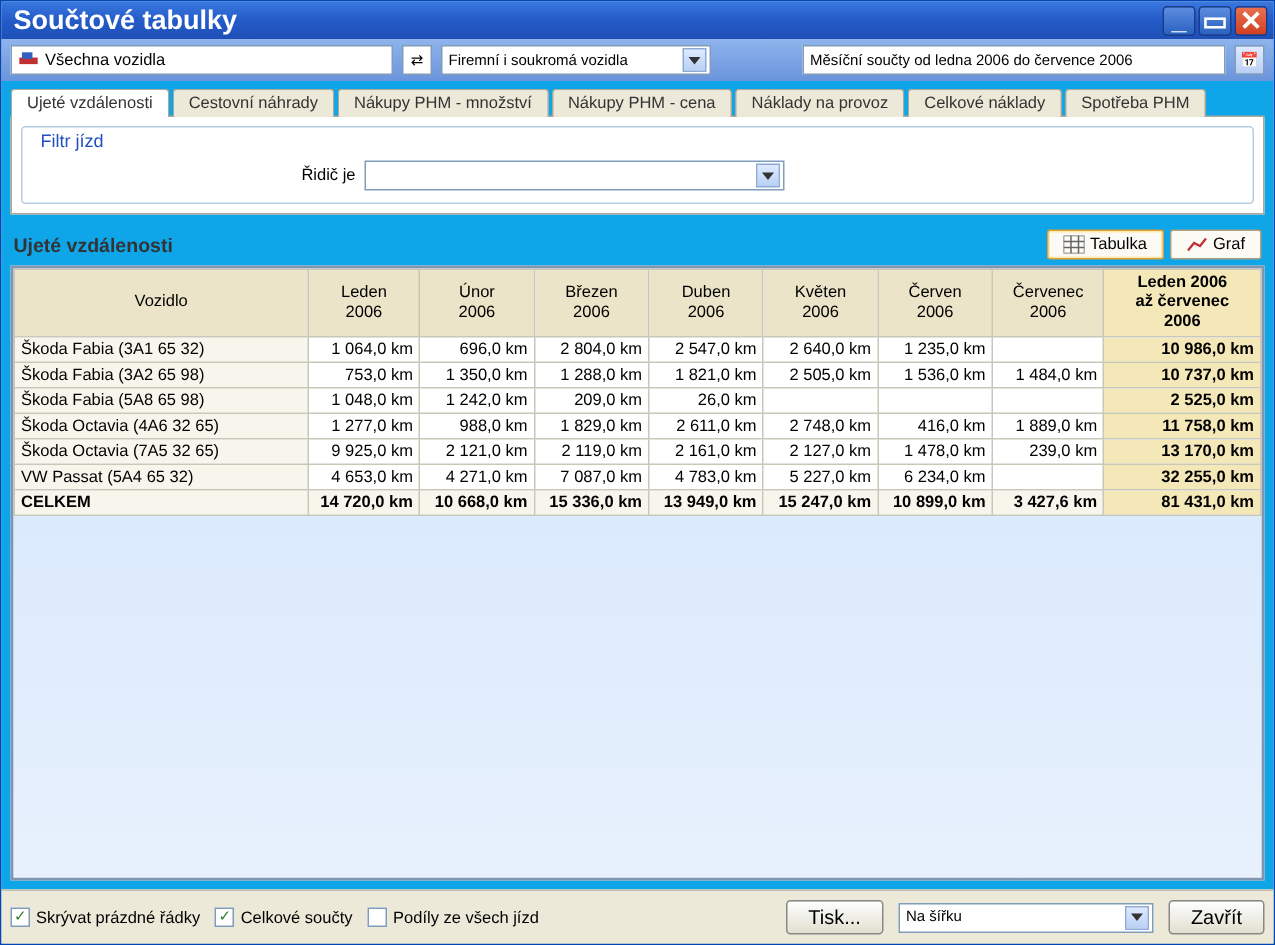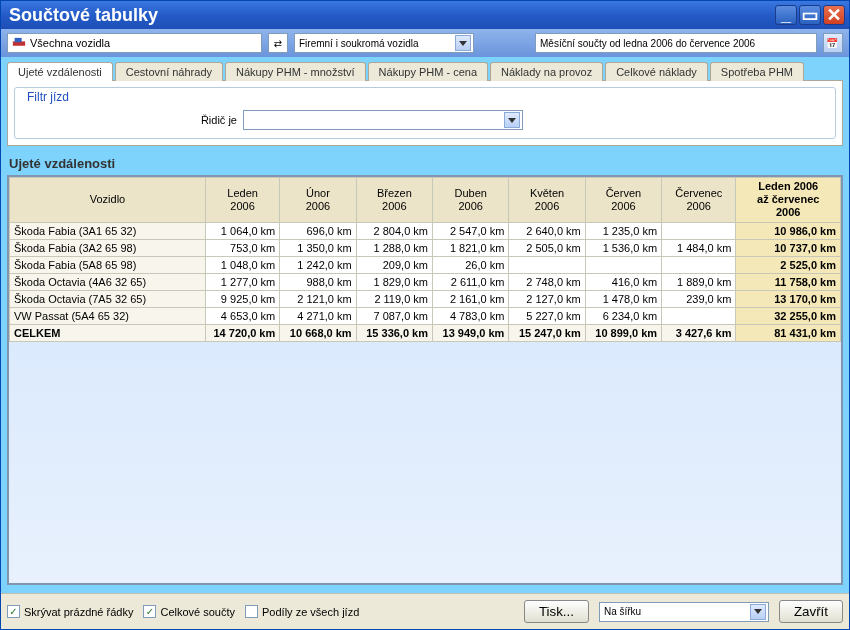--- a/index.html
+++ b/index.html
@@ -17,21 +17,21 @@
 .toolbar { background: linear-gradient(#8fb4ec,#6a94dc); padding: 4px 6px; display: flex; align-items: center; gap: 6px; }
 .vehsel { display: flex; align-items: center; background: #fff; border: 1px solid #7f9dbb; height: 20px; padding: 0 4px; width: 255px; font-size: 11px; }
 .vehsel .icon { width: 14px; height: 12px; margin-right: 4px; }
 .swapbtn { width: 20px; height: 20px; background: #fff; border: 1px solid #7f9dbb; display:flex;align-items:center;justify-content:center; font-size:10px;}
 .combo { background: #fff; border: 1px solid #7f9dbb; height: 20px; display: flex; align-items: center; padding: 0 2px 0 4px; font-size: 10px; }
 .combo .txt { flex: 1; text-align: left; }
 .combo .dd { width: 16px; height: 16px; background: linear-gradient(#dfeaff,#b8d0f4); border: 1px solid #8caad8; display:flex; align-items:center; justify-content:center; }
 .combo .dd::after { content:''; border-left:4px solid transparent; border-right:4px solid transparent; border-top:5px solid #333; }
 .calbtn { width: 20px; height: 20px; background: linear-gradient(#dfeaff,#b8d0f4); border: 1px solid #7f9dbb; display:flex;align-items:center;justify-content:center; font-size:10px; }
 
-.content { flex: 1; background: #7dd3fc; padding: 4px 6px 6px; display: flex; flex-direction: column; }
+.content { flex: 1; background: #0ea5e9; padding: 4px 6px 6px; display: flex; flex-direction: column; }
 
 .tabs { display: flex; border-bottom: 1px solid #aca899; }
 .tab { background: #ece9d8; border: 1px solid #aca899; border-bottom: none; padding: 3px 10px; margin-right: 2px; border-radius: 3px 3px 0 0; position: relative; top: 1px; color: #333; cursor: default; }
 .tab.active { background: #fff; z-index: 2; top: 1px; }
 
 .tabbody { background: #fff; border: 1px solid #aca899; border-top: none; padding: 4px 6px 6px; }
 
 .fieldset { border: 1px solid #b8cce0; border-radius: 3px; padding: 4px 8px 8px; margin-top: 2px; }
 .fieldset .legend { color: #2050c0; font-size: 12px; padding: 0 4px; position: relative; top: -2px; }
 .filterrow { display: flex; align-items: center; margin-top: 4px; }
@@ -122,20 +122,38 @@
           <div class="combo filtercombo">
               <span class="txt"></span>
               <span class="dd"></span>
             </div>
         </div>
       </fieldset>
     </div>
 
     <div class="secthdr">
       <span class="h">Ujeté vzdálenosti</span>
+      <div class="viewbtns">
+        <div class="vbtn active">
+          <span class="ic"><svg viewBox="0 0 14 12">
+                <rect width="14" height="12" fill="none" stroke="#666"></rect>
+                <line x1="0" y1="4" x2="14" y2="4" stroke="#666"></line>
+                <line x1="0" y1="8" x2="14" y2="8" stroke="#666"></line>
+                <line x1="5" y1="0" x2="5" y2="12" stroke="#666"></line>
+                <line x1="10" y1="0" x2="10" y2="12" stroke="#666"></line>
+              </svg></span>
+          <span>Tabulka</span>
+        </div>
+        <div class="vbtn">
+          <span class="ic"><svg viewBox="0 0 14 12">
+                <polyline points="1,10 5,5 9,7 13,2" fill="none" stroke="#c03030" stroke-width="1.5"></polyline>
+              </svg></span>
+          <span>Graf</span>
+        </div>
+      </div>
     </div>
 
     <div class="grid">
       <table>
         <colgroup>
           <col style="width:195px">
             <col style="width:74px">
             <col style="width:76px">
             <col style="width:76px">
           <col style="width:76px">

